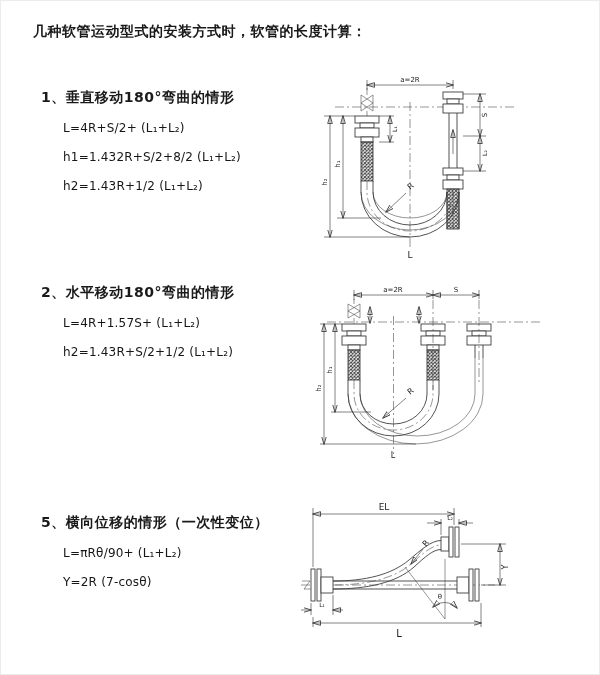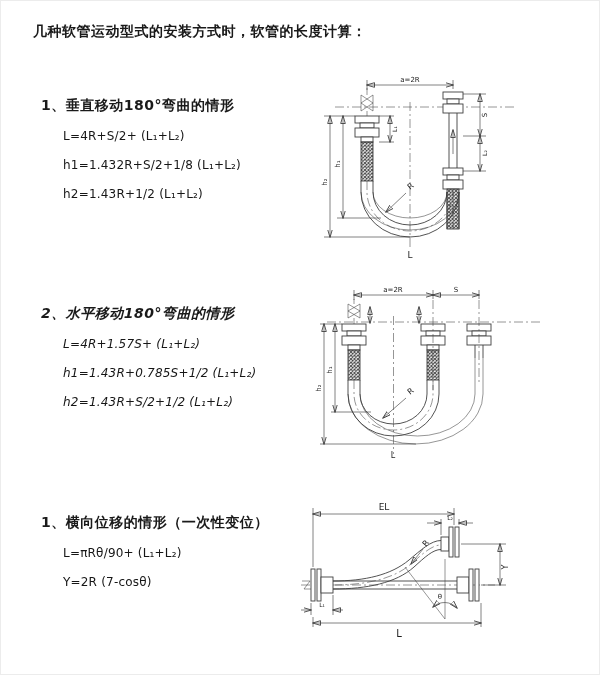--- a/index.html
+++ b/index.html
@@ -10,22 +10,22 @@
     color:#111;
   }
   .page{position:absolute;inset:0;border:1px solid #ececec;padding-left:46px;}
   .doc-title{
     position:absolute;left:32px;top:22px;
     font-size:14px;font-weight:600;letter-spacing:.5px;color:#1a1a1a;
   }
   .section{position:absolute;left:40px;}
   .sec-heading{font-size:14px;font-weight:600;letter-spacing:.5px;color:#1a1a1a;margin:0 0 7px 0;}
   .formula{font-size:12px;line-height:29px;margin:0 0 0 22px;color:#161616;letter-spacing:.2px;}
-  #sec1{top:96px;}
-  #sec2{top:304px;font-style:italic;}
+  #sec1{top:88px;}
+  #sec2{top:283px;}
   #sec3{top:513px;}
   .diagram{position:absolute;}
   #dia1{left:308px;top:71px;}
   #dia2{left:308px;top:281px;}
   #dia3{left:298px;top:498px;text-align:center;}
   svg line, svg path{stroke:#3f3f3f;fill:none;stroke-width:0.9;}
   svg rect{stroke:#3f3f3f;fill:#ffffff;stroke-width:0.9;}
   svg rect.braid{fill:url(#braidPat);}
   svg .dim{stroke-width:0.65;}
   svg .cl{stroke-width:0.55;stroke-dasharray:9 3 2 3;}
@@ -40,33 +40,32 @@
 </head>
 <body>
 
 <div class="page">
 
   <div class="doc-title">几种软管运动型式的安装方式时，软管的长度计算：</div>
 
   <div class="section" id="sec1">
     <div class="sec-heading">1、垂直移动180°弯曲的情形</div>
     <div class="formula">L=4R+S/2+ (L₁+L₂)</div>
-    <div class="formula">h1=1.432R+S/2+1/8 (L₁+L₂)</div>
+    <div class="formula">h1=1.432R+S/2+8/2 (L₁+L₂)</div>
     <div class="formula">h2=1.43R+1/2 (L₁+L₂)</div>
   </div>
 
   <div class="section" id="sec2">
     <div class="sec-heading">2、水平移动180°弯曲的情形</div>
     <div class="formula">L=4R+1.57S+ (L₁+L₂)</div>
-    <div class="formula">h1=1.43R+0.785S+1/2 (L₁+L₂)</div>
     <div class="formula">h2=1.43R+S/2+1/2 (L₁+L₂)</div>
   </div>
 
   <div class="section" id="sec3">
-    <div class="sec-heading">1、横向位移的情形（一次性变位）</div>
+    <div class="sec-heading">5、横向位移的情形（一次性变位）</div>
     <div class="formula">L=πRθ/90+ (L₁+L₂)</div>
     <div class="formula">Y=2R (7-cosθ)</div>
   </div>
 
   <svg width="0" height="0" style="position:absolute">
     <defs>
       <marker id="aE" markerWidth="9" markerHeight="6" refX="7.5" refY="3" orient="auto" markerUnits="userSpaceOnUse">
         <path d="M0,0.7 L8,3 L0,5.3 Z" fill="#3f3f3f" stroke="none"></path>
       </marker>
       <marker id="aS" markerWidth="9" markerHeight="6" refX="1.5" refY="3" orient="auto" markerUnits="userSpaceOnUse">

